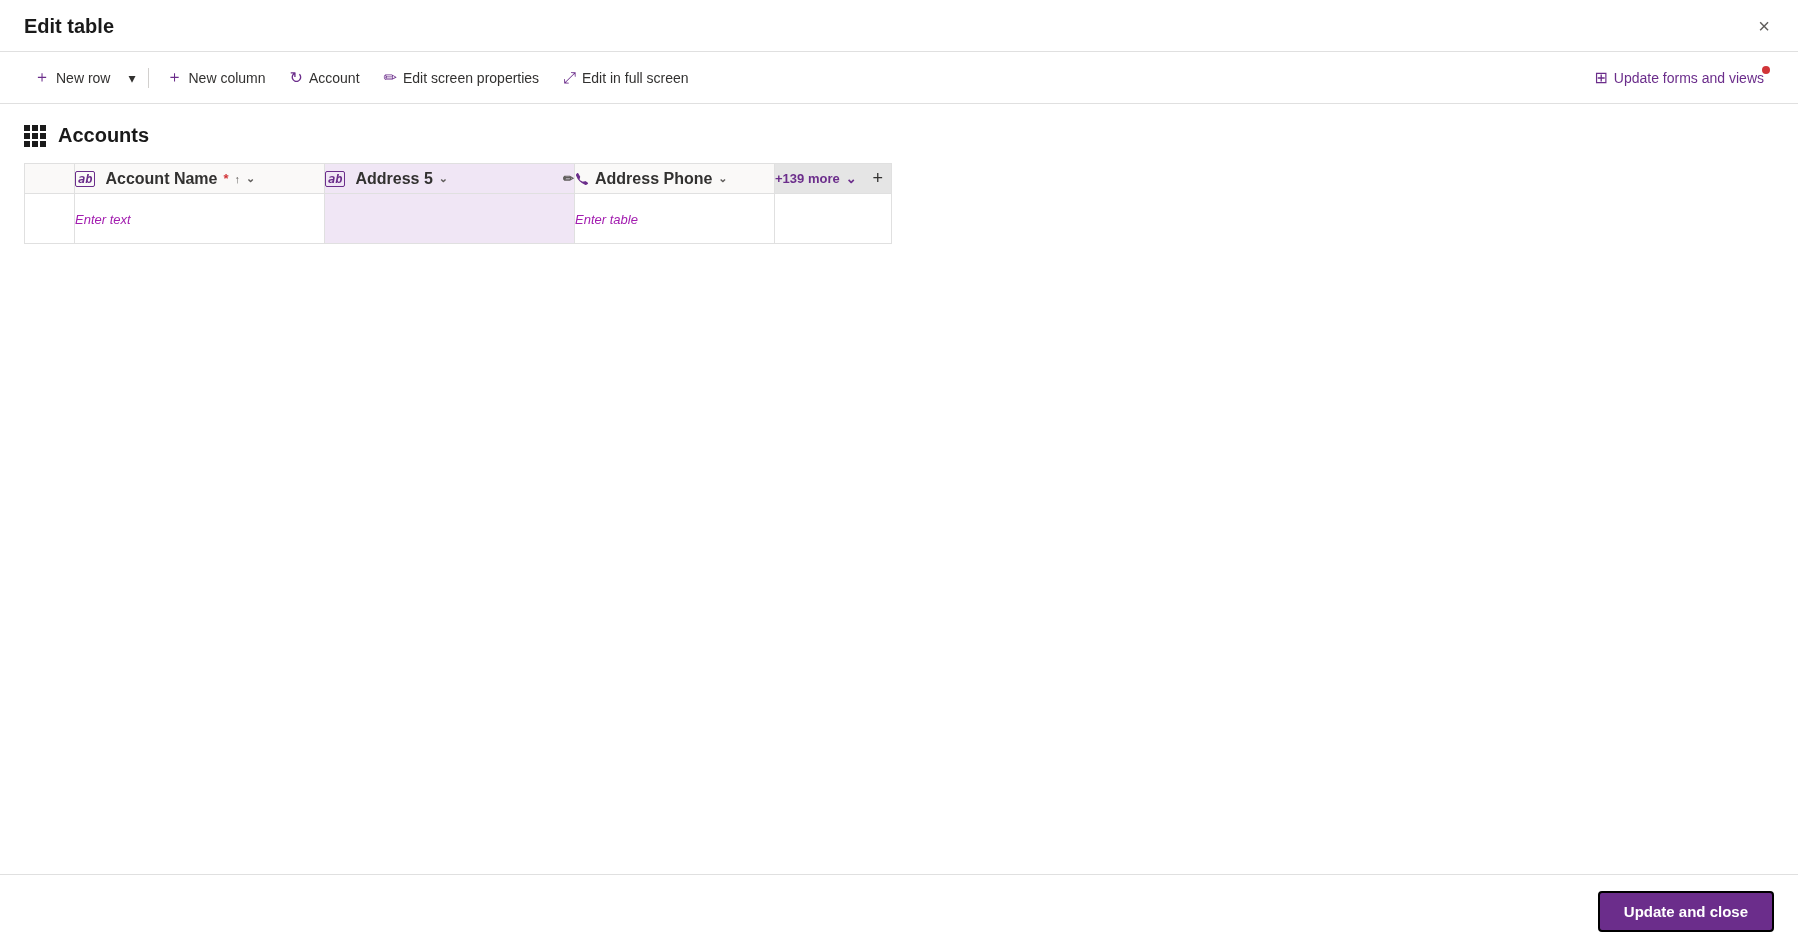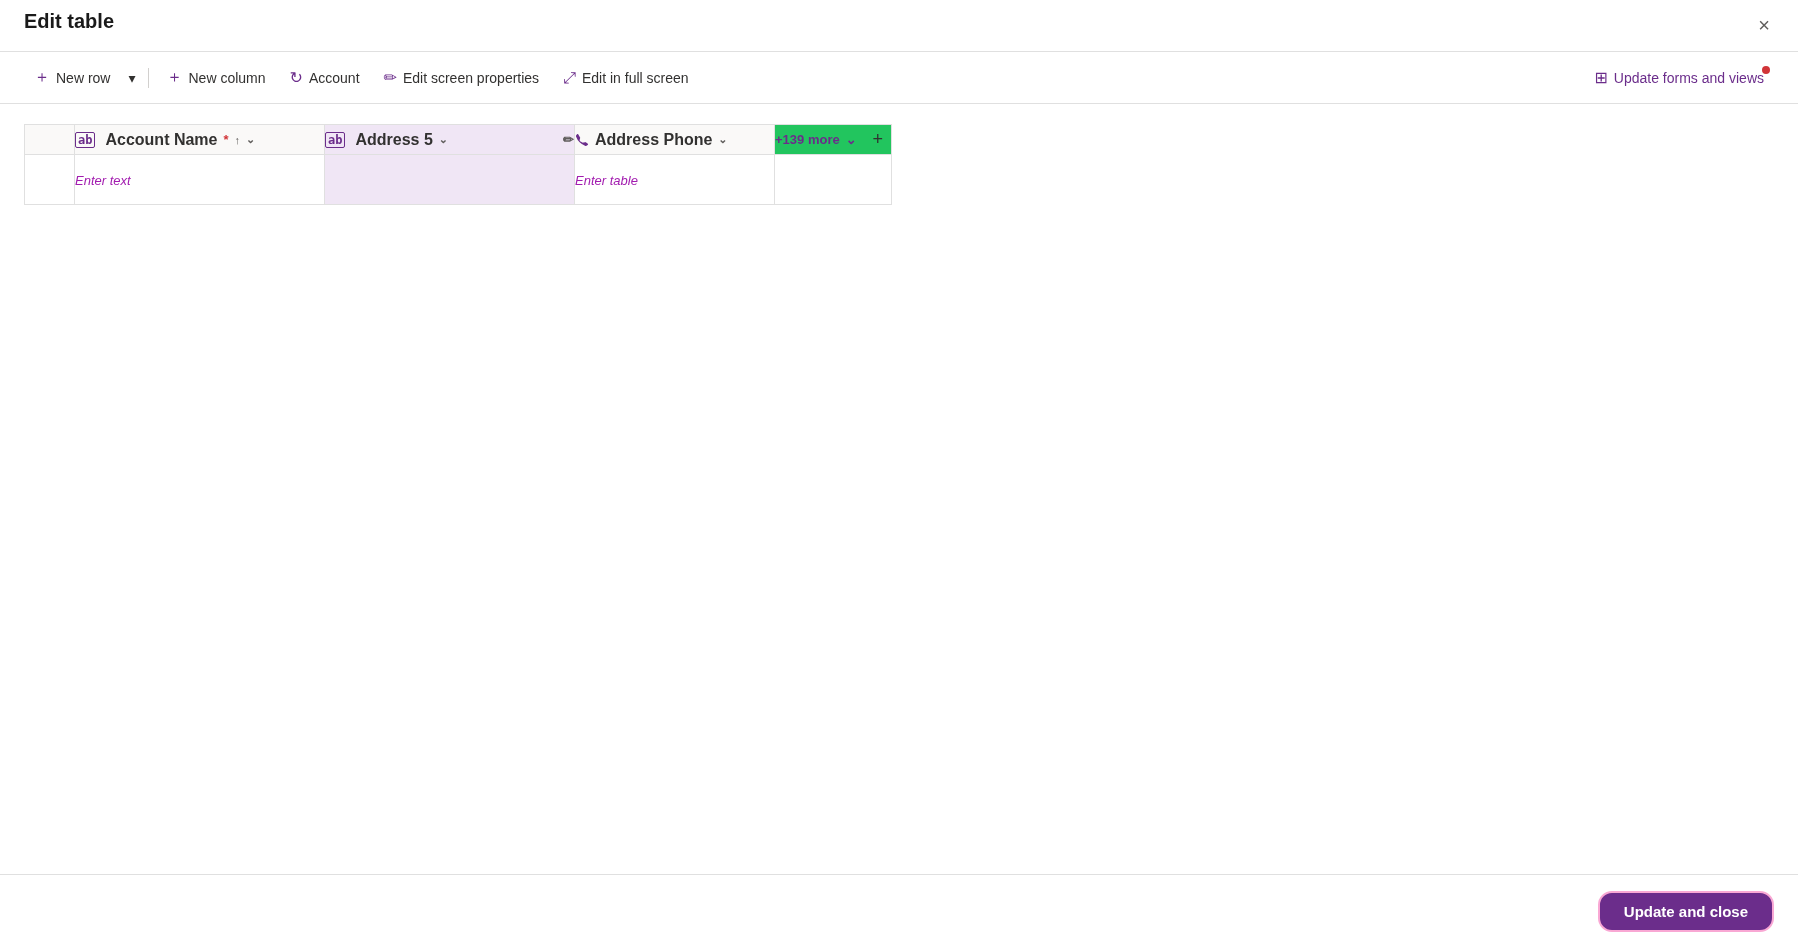--- a/index.html
+++ b/index.html
@@ -17,21 +17,21 @@
       position: absolute;
       top: 0; left: 0; right: 0; bottom: 0;
       background: #fff;
       display: flex;
       flex-direction: column;
     }
 
     
     .modal-header {
       display: flex;
-      align-items: flex-start;
+      align-items: center;
       justify-content: space-between;
       padding: 10px 20px 8px 24px;
       border-bottom: 1px solid #e0e0e0;
       min-height: 52px;
     }
 
     .modal-title {
       font-size: 20px;
       font-weight: 600;
       color: #1a1a1a;
@@ -219,21 +219,21 @@
     }
 
     
     .col-header-phone {
       min-width: 200px;
       max-width: 220px;
     }
 
     
     .col-header-more {
-      background: #22c55e;
+      background: #e5e5e5;
       padding: 8px 12px;
       white-space: nowrap;
     }
 
     .more-btn {
       display: flex;
       align-items: center;
       gap: 6px;
       background: none;
       border: none;
@@ -275,25 +275,25 @@
     .modal-footer {
       display: flex;
       justify-content: flex-end;
       padding: 16px 24px;
       border-top: 1px solid #e0e0e0;
     }
 
     .update-close-btn {
       background: #6b2d8b;
       color: #fff;
-      border: 2px solid #f9a8d4;
+      border: 2px solid #000000;
       padding: 10px 24px;
       font-size: 15px;
       font-weight: 600;
-      border-radius: 14px;
+      border-radius: 4px;
       cursor: pointer;
       white-space: nowrap;
     }
 
     
     .grid-icon {
       display: inline-grid;
       grid-template-columns: repeat(3,6px);
       grid-template-rows: repeat(3,6px);
       gap: 2px;
@@ -308,20 +308,21 @@
     
     .text-field-icon {
       display: inline-block;
       font-size: 12px;
       border: 1.5px solid currentColor;
       border-radius: 2px;
       padding: 1px 2px;
       color: #6b2d8b;
       font-family: monospace;
       line-height: 1;
+      font-style: italic;
     }
 
     
     .phone-icon-svg {
       width: 14px;
       height: 14px;
       vertical-align: middle;
     }
 
     
@@ -376,20 +377,34 @@
     <div class="toolbar-right">
       <button class="update-forms-btn">
         <span style="font-size:16px; color:#6b2d8b;">⊞</span>
         <span>Update forms and views</span>
         <span class="notification-dot"></span>
       </button>
     </div>
   </div>
 
   <div class="table-section">
+    <div class="table-heading">
+      <div class="grid-icon">
+        <span></span>
+          <span></span>
+          <span></span>
+        <span></span>
+          <span></span>
+          <span></span>
+        <span></span>
+          <span></span>
+          <span></span>
+      </div>
+      <span class="table-heading-text">Accounts</span>
+    </div>
 
     <table class="data-table">
       <thead>
         <tr>
 
           <th class="row-num-header"></th>
 
           <th class="col-header">
             <div class="col-header-inner">
               <span class="text-field-icon col-header-icon">ab</span>

